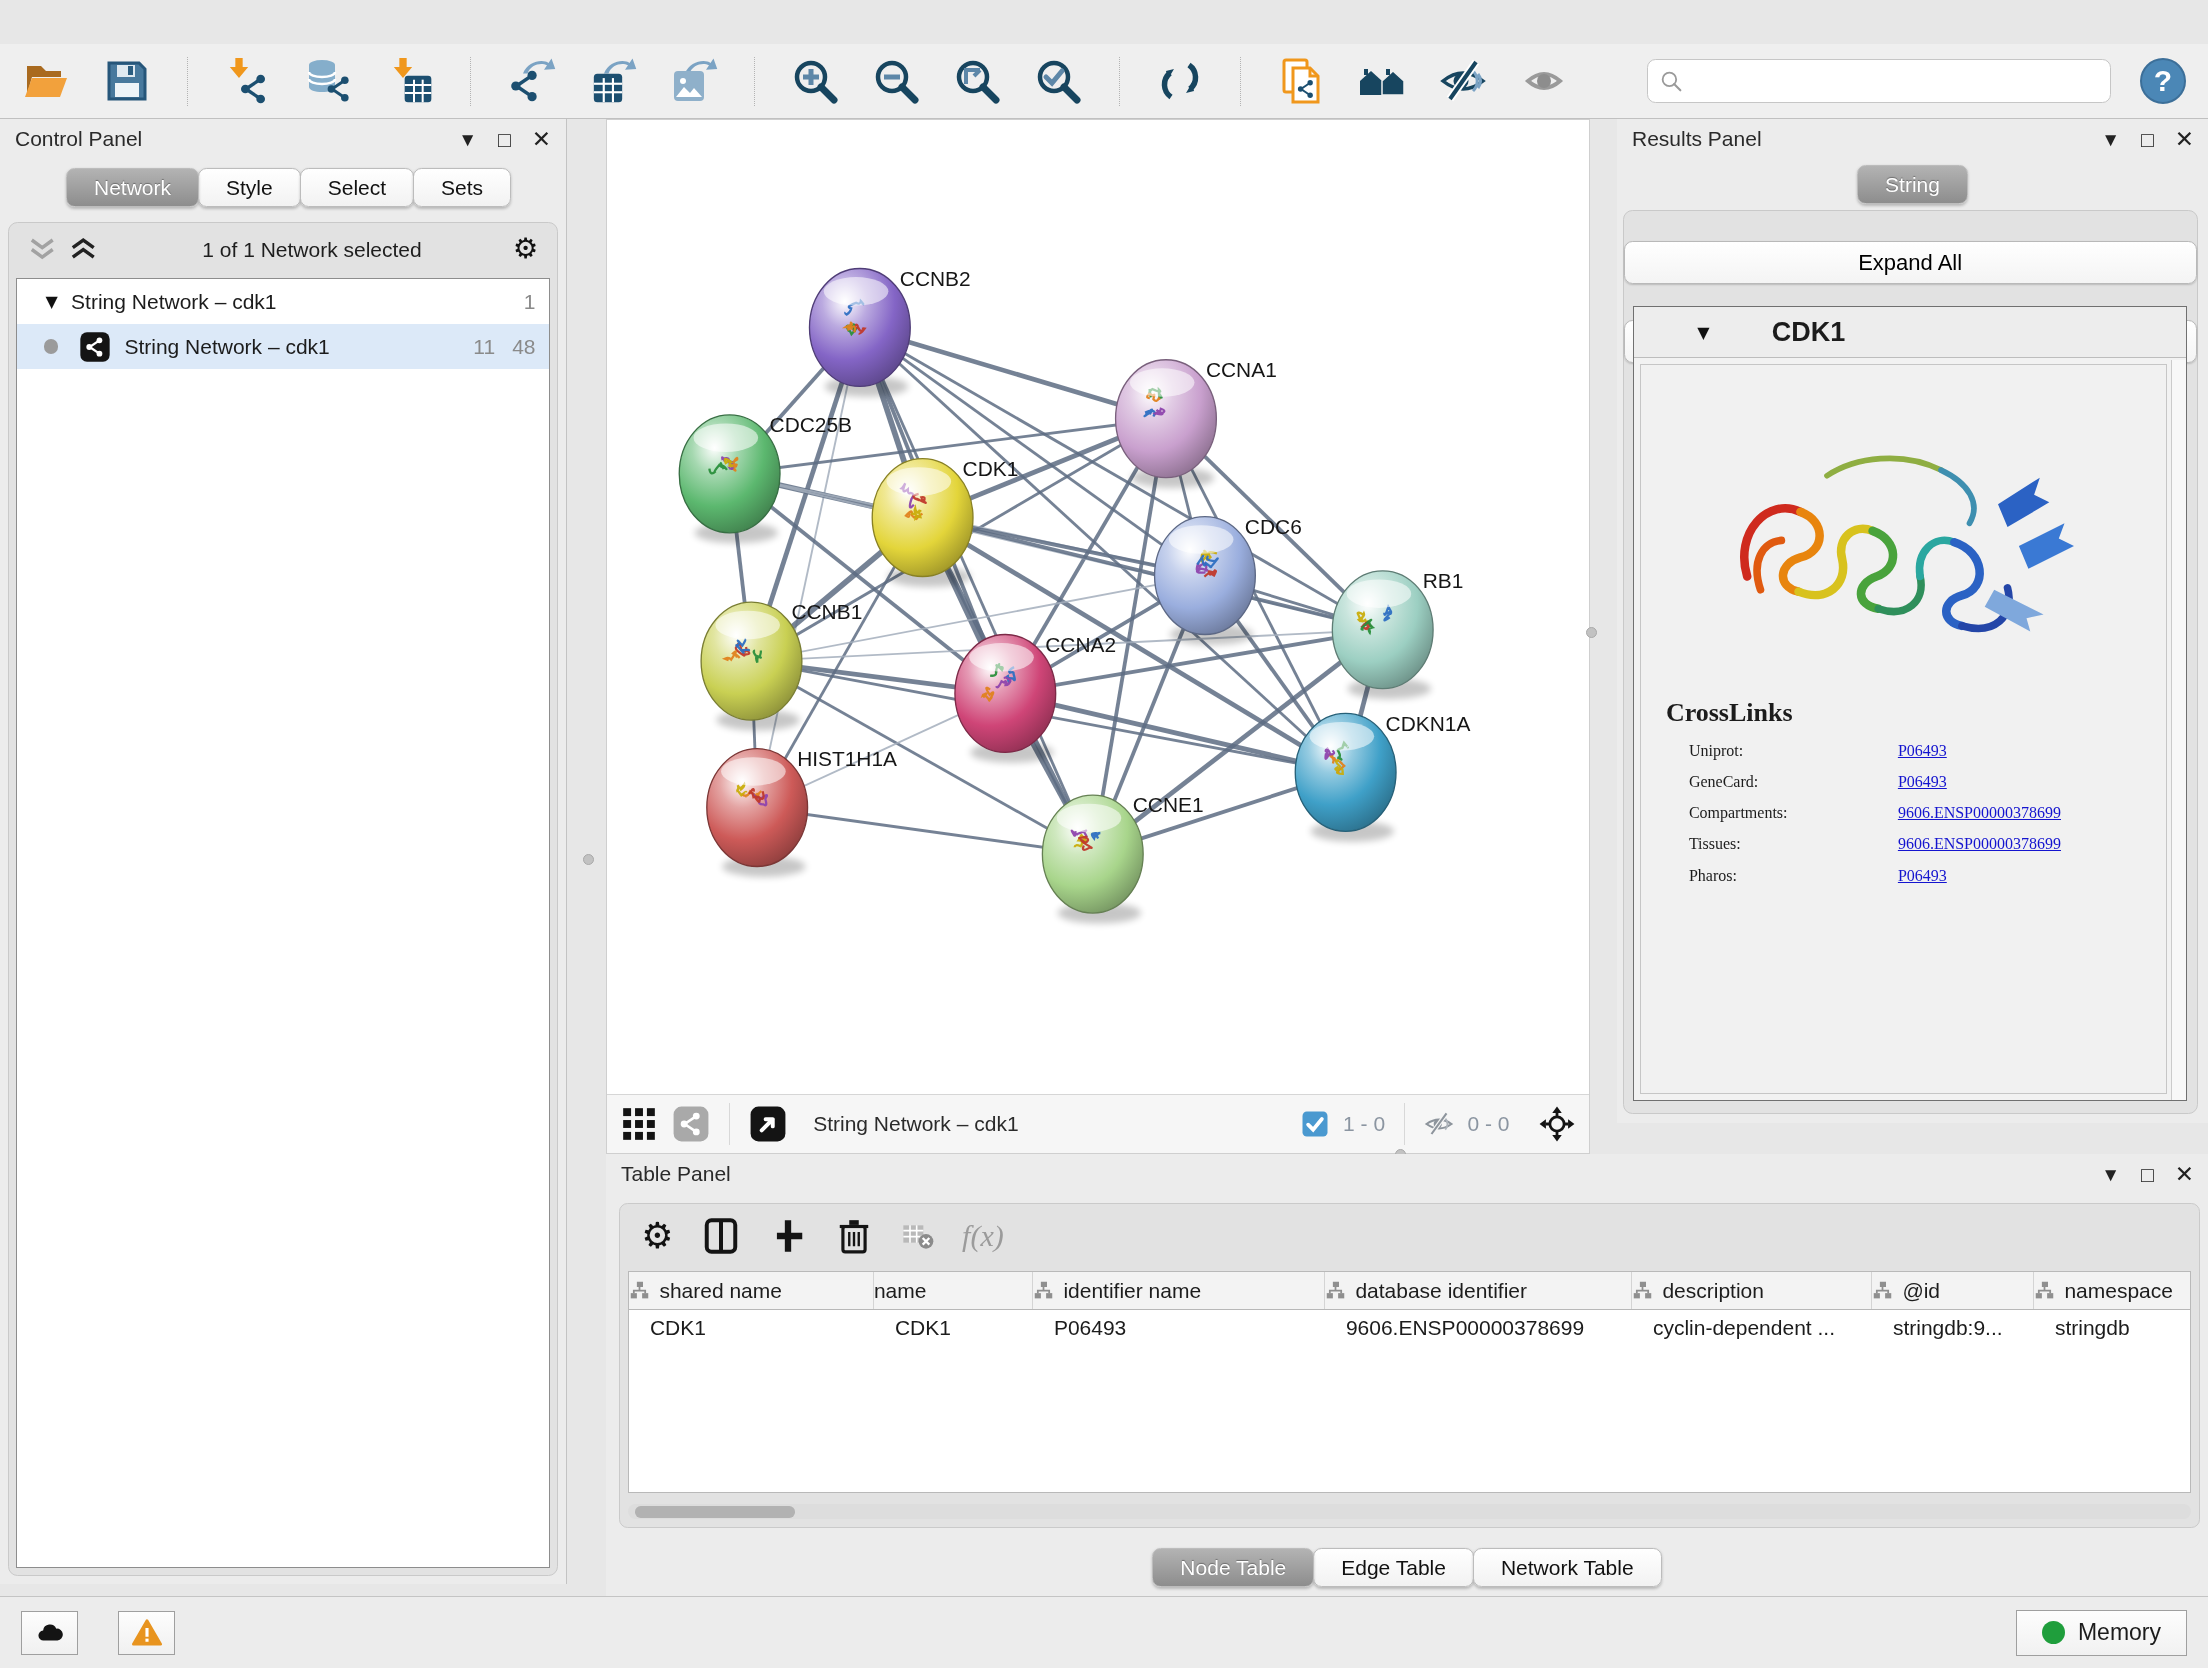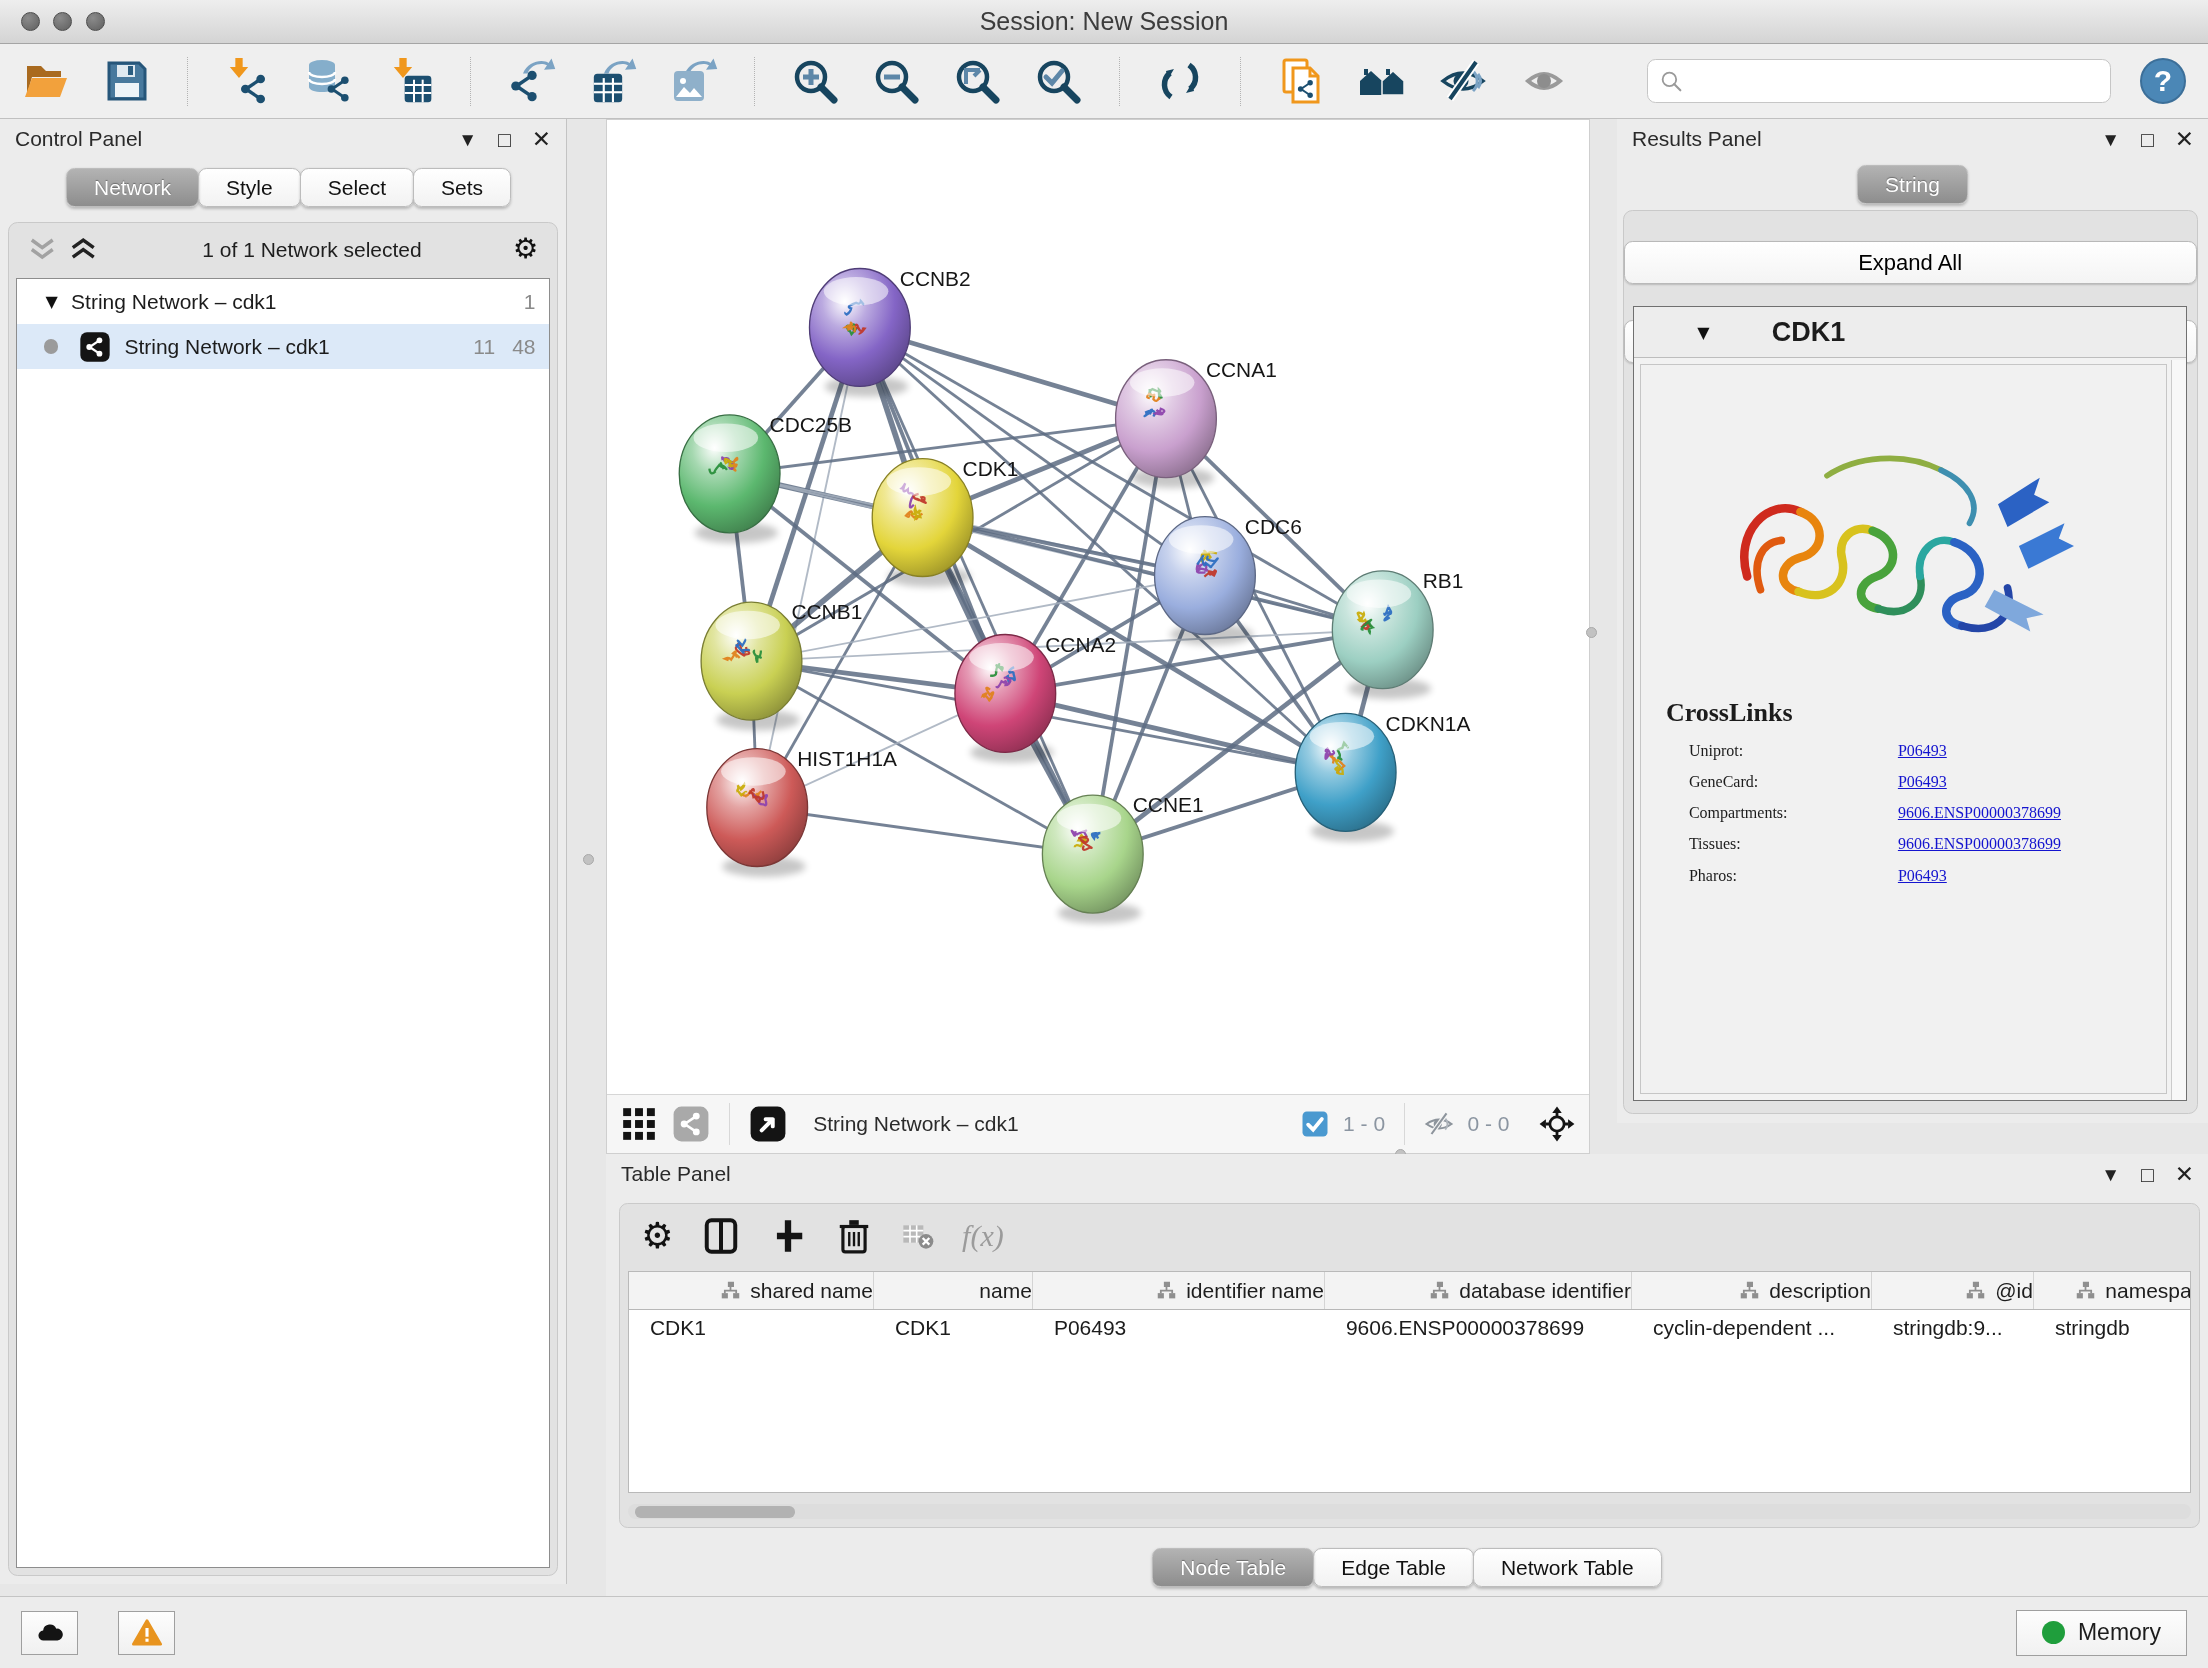--- a/index.html
+++ b/index.html
@@ -104,21 +104,21 @@
   
   .table-panel{position:absolute;left:606px;top:1154px;width:1603px;height:442px;background:#ececec;}
   .tp-card{position:absolute;left:13.3px;right:9.5px;top:49px;height:325px;background:#e2e2e2;
     border:1px solid #cacaca;border-radius:8.6px;}
   .tp-tools{height:63px;display:flex;align-items:center;gap:28.5px;padding:0 21px;}
   .tp-ic{width:38px;height:38px;}
   .fx{font-family:"Liberation Serif","DejaVu Serif",serif;font-style:italic;font-size:30px;color:#9b9b9b;}
   .tbl{position:absolute;left:7.6px;right:7.6px;top:67px;bottom:34px;background:#fff;border:1px solid #b9b9b9;
     overflow:hidden;}
   .tbl-head{display:flex;height:38px;background:#f3f3f3;border-bottom:1.9px solid #b7b7b7;}
-  .th{display:flex;align-items:center;justify-content:flex-end;gap:9.5px;font-size:21px;color:#1d1d1d;
+  .th{display:flex;align-items:center;justify-content:flex-start;gap:9.5px;font-size:21px;color:#1d1d1d;
     border-right:1px solid #d4d4d4;flex:none;overflow:hidden;white-space:nowrap;}
   .th svg{width:21px;height:21px;flex:none;}
   .tbl-row{display:flex;height:38px;background:#fff;}
   .td{font-size:21px;padding:5.7px 0 0 21px;flex:none;overflow:hidden;white-space:nowrap;}
   .hscroll{position:absolute;left:7.6px;right:7.6px;bottom:7.6px;height:15px;background:#dddddd;border-radius:7.6px;}
   .hthumb{position:absolute;left:7.6px;top:1.9px;width:160px;height:11.4px;background:#b2b2b2;border-radius:5.7px;}
   .tp-tabs{position:absolute;left:0;right:0;top:394px;display:flex;justify-content:center;}
 
   
   .statusbar{position:absolute;left:0;top:1596px;width:2208px;height:72px;background:#ececec;
@@ -332,26 +332,20 @@
     <symbol id="icon-warning" viewBox="0 0 48 48">
       <path d="M24 4L46 42H2z" fill="#e8941f" stroke="#e8941f" stroke-linejoin="round" stroke-width="4"></path>
       <rect x="21.5" y="16" width="5" height="14" fill="#fff"></rect>
       <rect x="21.5" y="33" width="5" height="5" fill="#fff"></rect>
     </symbol>
   </defs>
 </svg>
 
 <div class="app">
 
-  <div class="titlebar">
-    <div class="tl" style="left:21px"></div>
-    <div class="tl" style="left:53px"></div>
-    <div class="tl" style="left:86px"></div>
-    <div class="win-title">Session: New Session</div>
-  </div>
 
   <div class="toolbar">
     <div class="tb-items">
         <div class="tb-btn">
           <svg viewBox="0 0 50 50" width="48" height="48">
             <use href="#icon-open-session"></use>
           </svg>
         </div>
         <div class="tb-btn">
           <svg viewBox="0 0 50 50" width="48" height="48">

